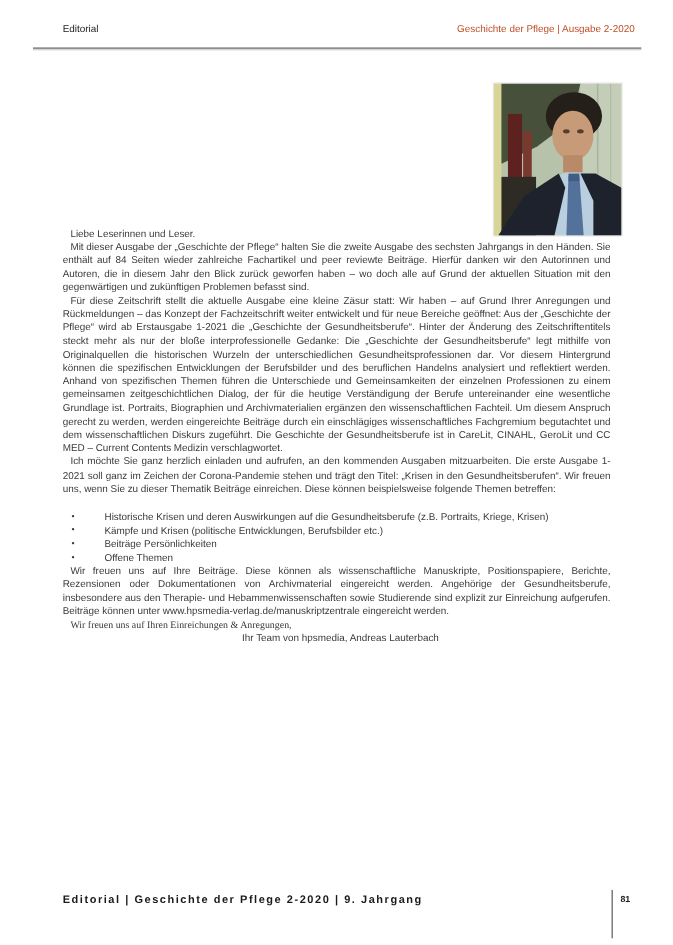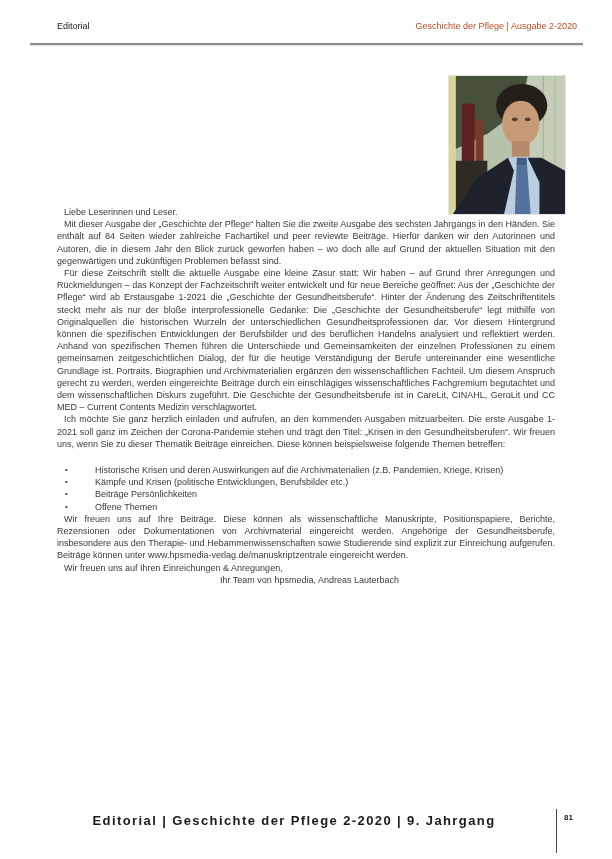--- a/index.html
+++ b/index.html
@@ -45,27 +45,27 @@
   }
   ul.bullets li{
     position:relative;padding-left:38px;margin:0;
     text-align:justify;
   }
   ul.bullets li .marker{
     position:absolute;left:8px;top:0;
     font-size:8px;
   }
   .para4{margin-top:14px;}
-  .closing{margin-top:27px;text-indent:6px;text-align:left;}
+  .closing{margin-top:27px;text-indent:6px;text-align:left;font-family:Liberation Serif, serif;}
   .signature{margin-top:13px;text-indent:6px;text-align:center;}
   
   .footer-text{
     position:absolute;left:57px;top:813px;width:474px;
-    text-align:center;
-    font-size:13px;font-weight:bold;letter-spacing:1.4px;color:#1a1a1a;
+    text-align:left;
+    font-size:10px;font-weight:bold;letter-spacing:1.4px;color:#1a1a1a;
   }
   .footer-vline{
     position:absolute;left:556px;top:809px;width:1px;height:44px;
     background:#4a4a4a;
   }
   .footer-pagenum{
     position:absolute;left:564px;top:813px;
     font-size:8px;font-weight:bold;color:#1a1a1a;text-align:center;
   }
 </style>
@@ -111,21 +111,21 @@
 
   <div class="content">
     <p class="greeting">Liebe Leserinnen und Leser.</p>
     <p class="para1">Mit dieser Ausgabe der „Geschichte der Pflege“ halten Sie die zweite Ausgabe des sechsten Jahrgangs in den Händen. Sie enthält auf 84 Seiten wieder zahlreiche Fachartikel und peer reviewte Beiträge. Hierfür danken wir den Autorinnen und Autoren, die in diesem Jahr den Blick zurück geworfen haben – wo doch alle auf Grund der aktuellen Situation mit den gegenwärtigen und zukünftigen Problemen befasst sind.</p>
     <p class="para2">Für diese Zeitschrift stellt die aktuelle Ausgabe eine kleine Zäsur statt: Wir haben – auf Grund Ihrer Anregungen und Rückmeldungen – das Konzept der Fachzeitschrift weiter entwickelt und für neue Bereiche geöffnet: Aus der „Geschichte der Pflege“ wird ab Erstausgabe 1-2021 die „Geschichte der Gesundheitsberufe“. Hinter der Änderung des Zeitschriftentitels steckt mehr als nur der bloße interprofessionelle Gedanke: Die „Geschichte der Gesundheitsberufe“ legt mithilfe von Originalquellen die historischen Wurzeln der unterschiedlichen Gesundheitsprofessionen dar. Vor diesem Hintergrund können die spezifischen Entwicklungen der Berufsbilder und des beruflichen Handelns analysiert und reflektiert werden. Anhand von spezifischen Themen führen die Unterschiede und Gemeinsamkeiten der einzelnen Professionen zu einem gemeinsamen zeitgeschichtlichen Dialog, der für die heutige Verständigung der Berufe untereinander eine wesentliche Grundlage ist. Portraits, Biographien und Archivmaterialien ergänzen den wissenschaftlichen Fachteil. Um diesem Anspruch gerecht zu werden, werden eingereichte Beiträge durch ein einschlägiges wissenschaftliches Fachgremium begutachtet und dem wissenschaftlichen Diskurs zugeführt. Die Geschichte der Gesundheitsberufe ist in CareLit, CINAHL, GeroLit und CC MED – Current Contents Medizin verschlagwortet.</p>
     <p class="para3">Ich möchte Sie ganz herzlich einladen und aufrufen, an den kommenden Ausgaben mitzuarbeiten. Die erste Ausgabe 1-2021 soll ganz im Zeichen der Corona-Pandemie stehen und trägt den Titel: „Krisen in den Gesundheitsberufen“. Wir freuen uns, wenn Sie zu dieser Thematik Beiträge einreichen. Diese können beispielsweise folgende Themen betreffen:</p>
 
     <ul class="bullets">
       <li>
         <span class="marker">•</span>
-        <span>Historische Krisen und deren Auswirkungen auf die Archivmaterialien (z.B. Pandemien, Kriege, Krisen)</span>
+        <span>Historische Krisen und deren Auswirkungen auf die Gesundheitsberufe (z.B. Portraits, Kriege, Krisen)</span>
       </li>
       <li>
         <span class="marker">•</span>
         <span>Kämpfe und Krisen (politische Entwicklungen, Berufsbilder etc.)</span>
       </li>
       <li>
         <span class="marker">•</span>
         <span>Beiträge Persönlichkeiten</span>
       </li>
       <li>

